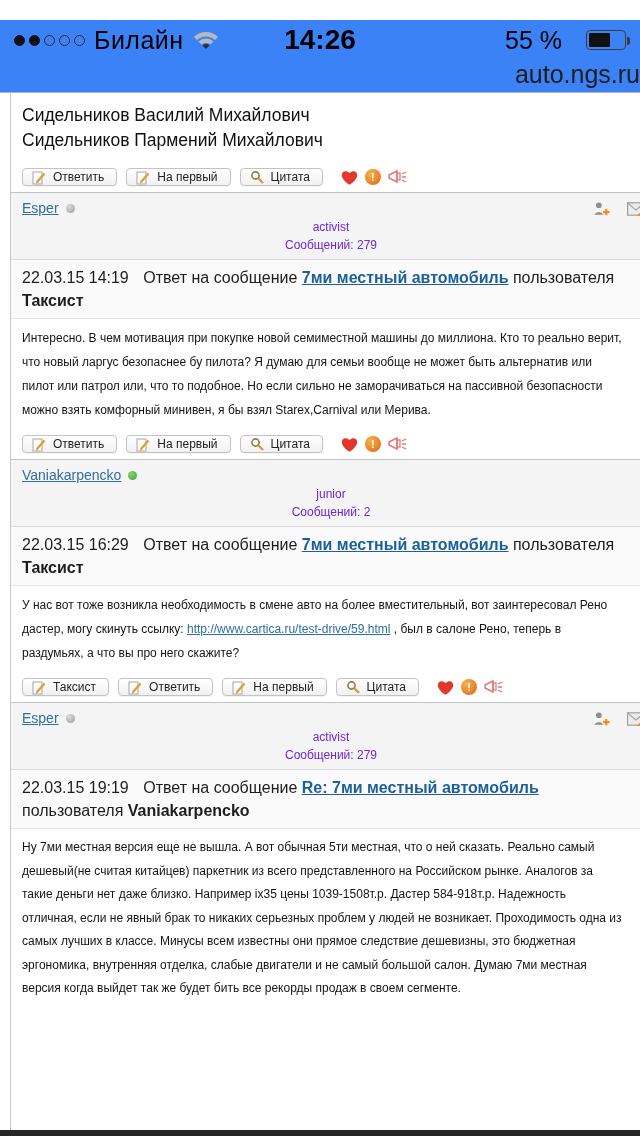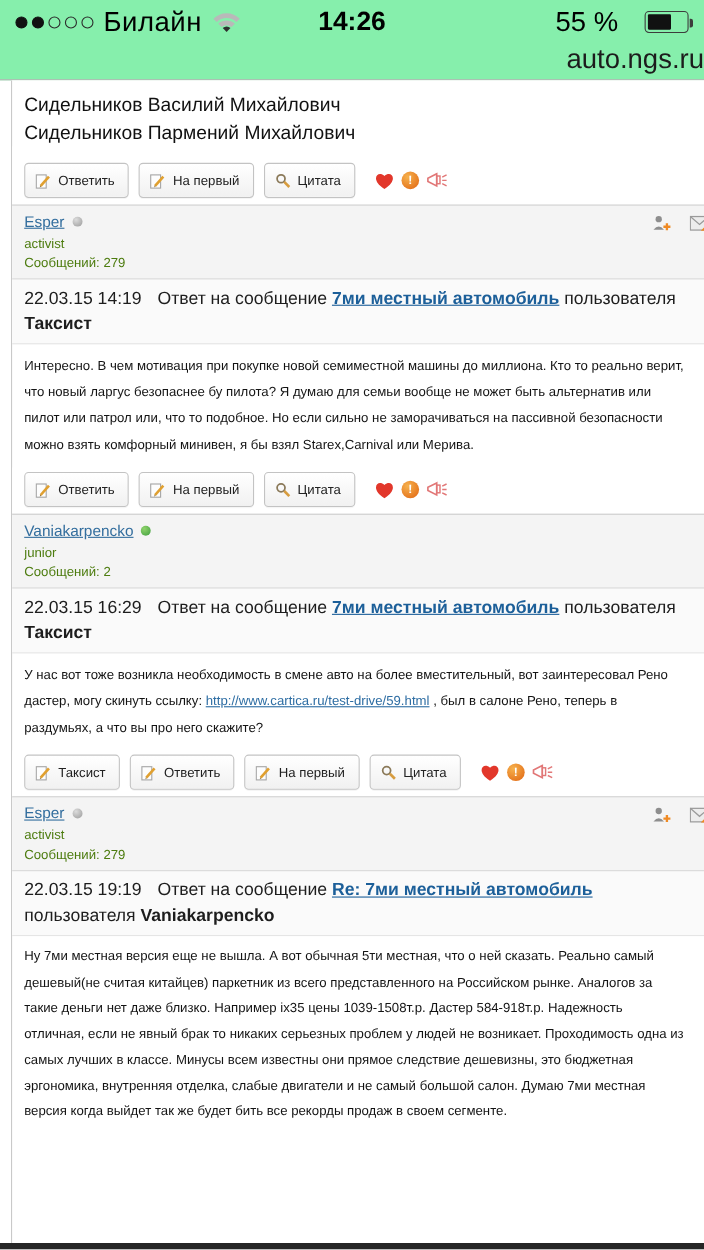--- a/index.html
+++ b/index.html
@@ -2,53 +2,53 @@
 <html><head>
 <meta charset="utf-8">
 <style>
   html,body{margin:0;padding:0;}
   body{
     width:640px;height:1136px;overflow:hidden;background:#fff;
     font-family:"Liberation Sans","DejaVu Sans",sans-serif;
     -webkit-font-smoothing:antialiased;color:#1a1a1a;position:relative;
   }
   
-  .chrome{background:#86efac;border-bottom:1px solid #b6b6b6;}
+  .chrome{background:#3b82f6;border-bottom:1px solid #b6b6b6;margin-top:20px;}
   .statusbar{height:40px;display:flex;align-items:center;padding:0 14px;font-size:25px;color:#000;}
   .sig{display:flex;align-items:center;gap:4px;margin-right:9px;}
   .sig i{width:11px;height:11px;border-radius:50%;display:block;border:1.4px solid #2b2b2b;box-sizing:border-box;}
   .sig i.on{background:#111;border-color:#111;}
   .carrier{margin-right:9px;letter-spacing:.5px;}
   .wifi{margin-right:6px;display:flex;align-items:flex-end;}
-  .sb-time{position:absolute;left:0;right:0;text-align:center;font-weight:700;font-size:24px;}
+  .sb-time{position:absolute;left:0;right:0;text-align:center;font-weight:700;font-size:28px;}
   .sb-right{margin-left:auto;display:flex;align-items:center;gap:24px;z-index:2;}
   .batt{width:40px;height:20px;border:1.6px solid #3c3c3c;border-radius:4px;position:relative;box-sizing:border-box;}
   .batt .fill{position:absolute;left:2px;top:2px;bottom:2px;width:55%;background:#111;border-radius:1px;}
   .batt .nub{position:absolute;right:-5px;top:6px;width:3px;height:8px;background:#3c3c3c;border-radius:0 2px 2px 0;}
   .urlbar{height:30px;text-align:right;font-size:25px;color:#1c1c1c;padding-bottom:2px;}
   
   .page{margin-left:10px;border-left:1px solid #c9c9c9;min-height:1060px;position:relative;overflow:hidden;background:#fff;}
   .intro{padding:10px 14px 0 11px;font-size:17.5px;line-height:25px;color:#111;}
   
   .btnrow{display:flex;align-items:center;gap:9px;padding:15px 0 6px 11px;background:#fff;}
-  .btn{display:inline-flex;align-items:center;gap:6px;height:32px;padding:0 12px 0 9px;
+  .btn{display:inline-flex;align-items:center;gap:6px;height:18px;padding:0 12px 0 9px;
        border:1px solid #c3c3c3;border-radius:4px;font-size:12px;color:#222;
        background:linear-gradient(#ffffff,#f1f1f1);box-shadow:0 1px 0 rgba(0,0,0,.04);
        font-family:inherit;cursor:pointer;}
   .rowicons{display:flex;align-items:center;gap:6px;margin-left:8px;}
   .excl{width:16px;height:16px;border-radius:50%;background:radial-gradient(circle at 35% 30%,#f6b14d,#e06410);
         color:#fff;font-size:11px;font-weight:700;display:flex;align-items:center;justify-content:center;}
   
   .post{border-top:1px solid #c2c2c2;}
   .userstrip{background:#f4f4f4;border-bottom:1px solid #dadada;padding:6px 0 6px 11px;position:relative;}
   .uname{font-size:14px;color:#336e9e;text-decoration:underline;cursor:pointer;}
   .udot{display:inline-block;width:9px;height:9px;border-radius:50%;margin-left:7px;
         background:radial-gradient(circle at 35% 30%,#dcdcdc,#9a9a9a);vertical-align:middle;}
   .udot.online{background:radial-gradient(circle at 35% 30%,#8fd36b,#3f9e3f);}
-  .umeta{font-size:12px;color:#4d7c0f;line-height:15px;margin-top:3px;}
+  .umeta{font-size:12px;color:#6d28d9;line-height:15px;margin-top:3px;text-align:center;}
   .stripicons{position:absolute;top:8px;right:-6px;display:flex;gap:16px;}
   .daterow{background:#fafafa;border-bottom:1px solid #e5e5e5;padding:6px 14px 6px 11px;
            font-size:16px;line-height:23px;color:#1d1d1d;}
   .daterow .dt{margin-right:10px;}
   .topiclink{color:#1c5f99;font-weight:700;text-decoration:underline;cursor:pointer;}
   .replyto{font-weight:700;}
   .pbody{padding:7px 18px 9px 11px;font-size:12px;line-height:24px;color:#141414;}
   .pbody a{color:#2d6da3;text-decoration:underline;cursor:pointer;}
   .bottombar{position:absolute;left:0;right:0;bottom:0;height:6px;background:#262626;}
 </style>

